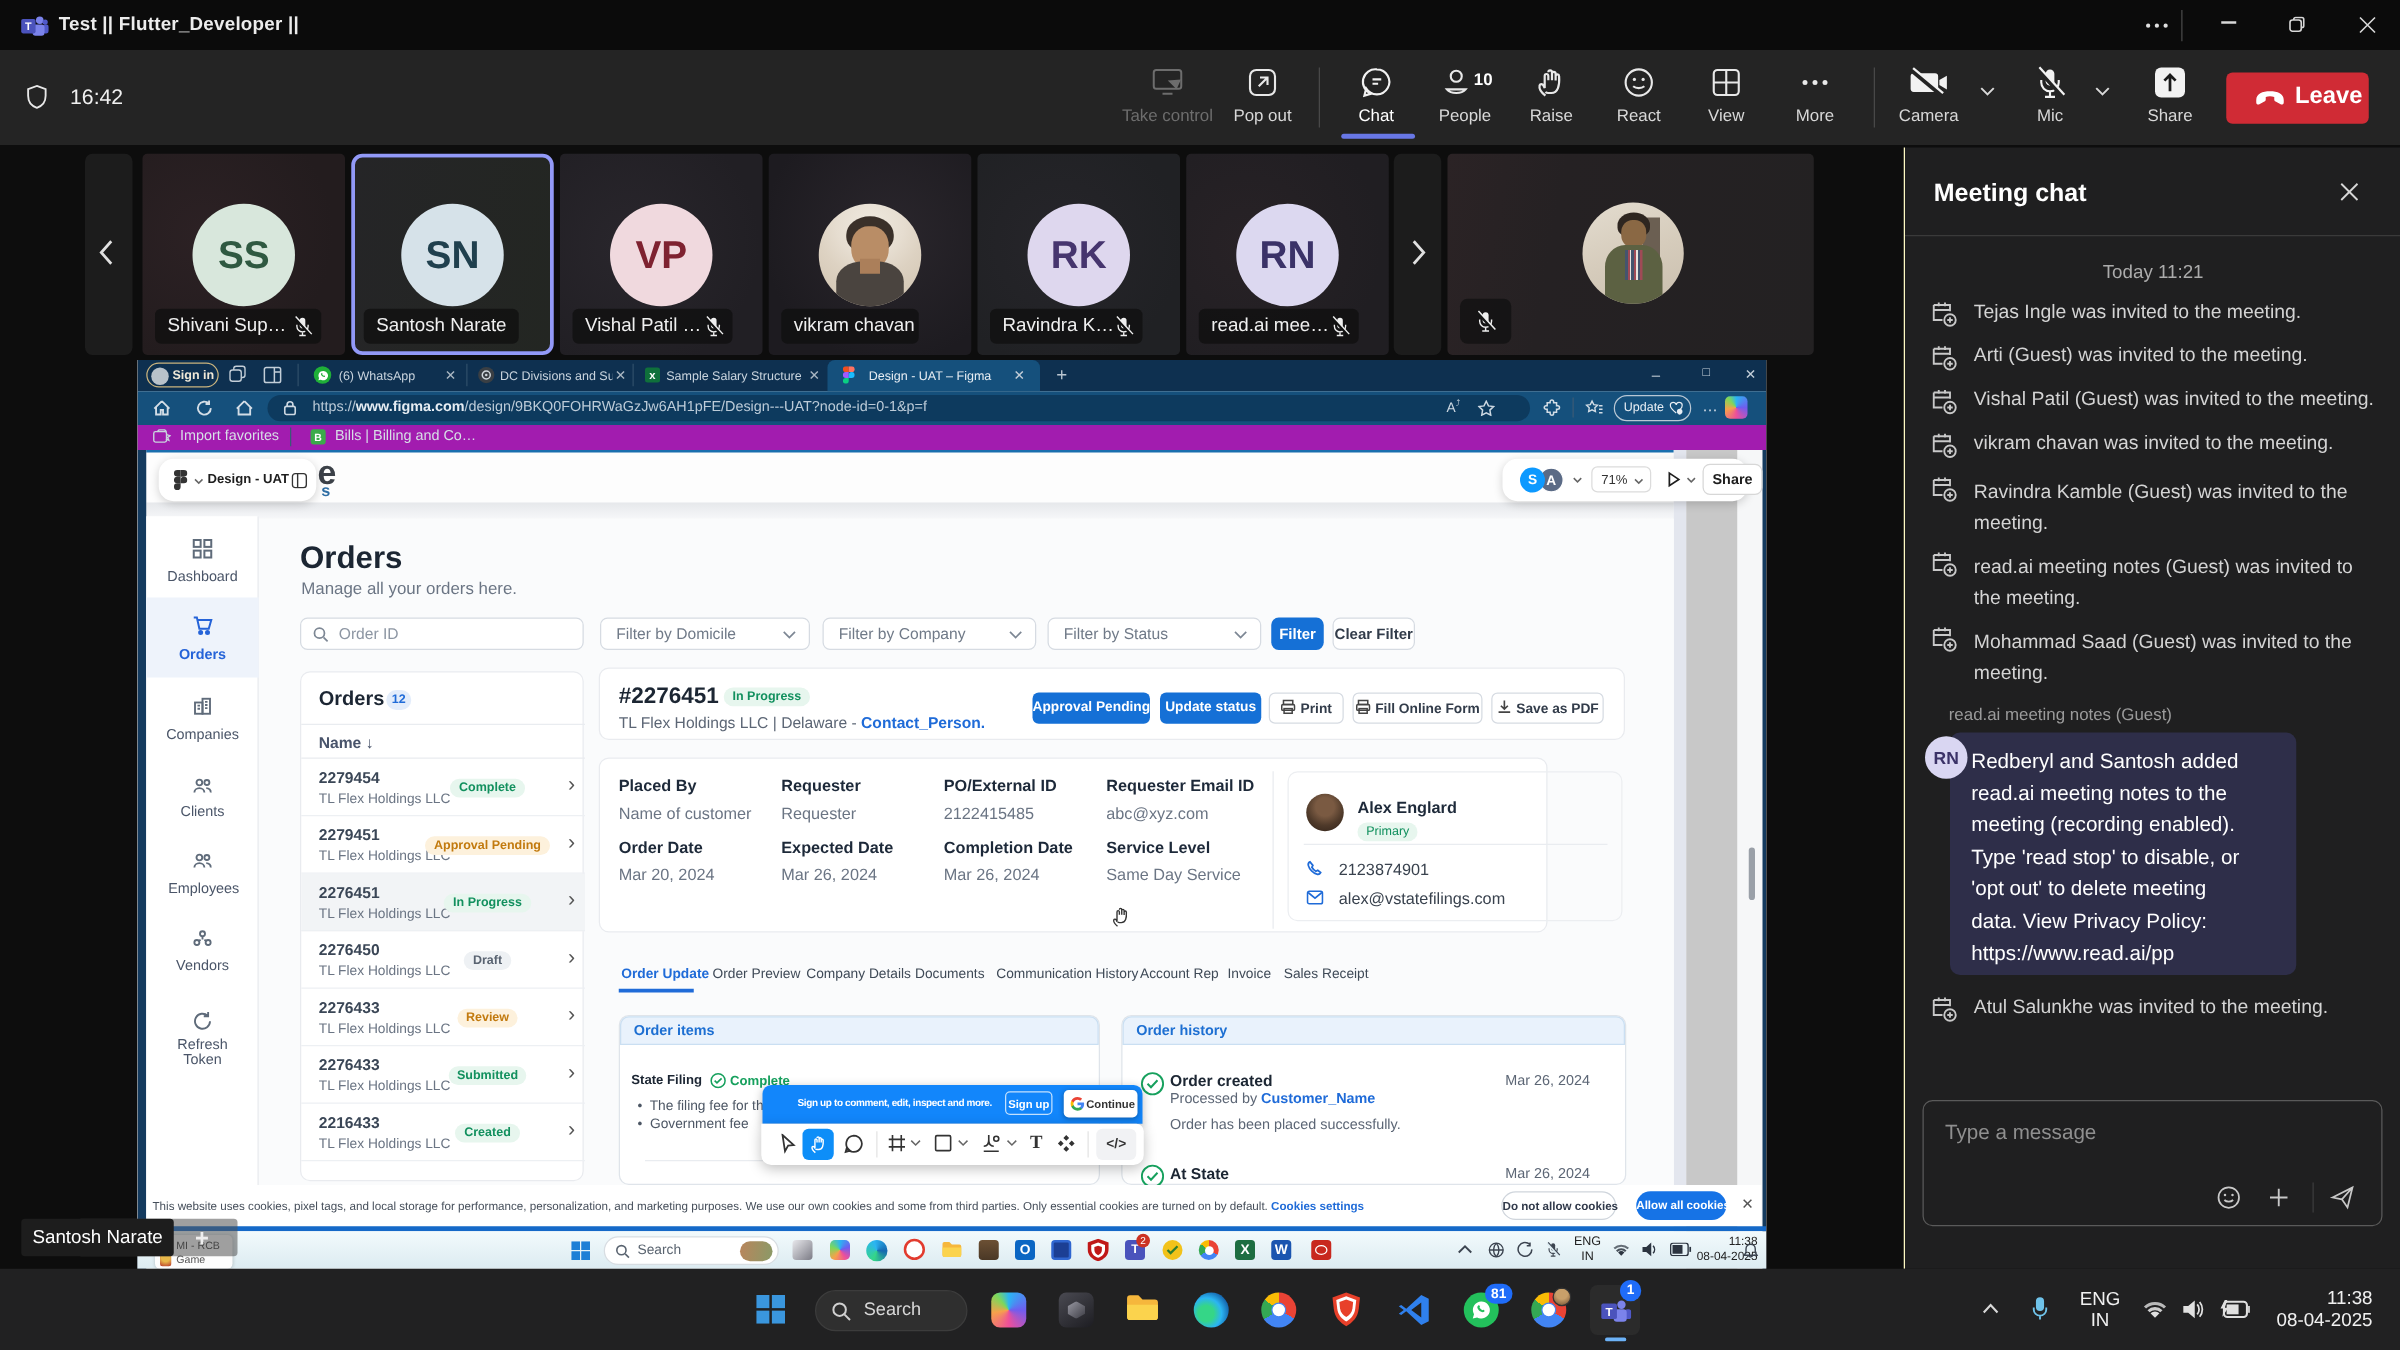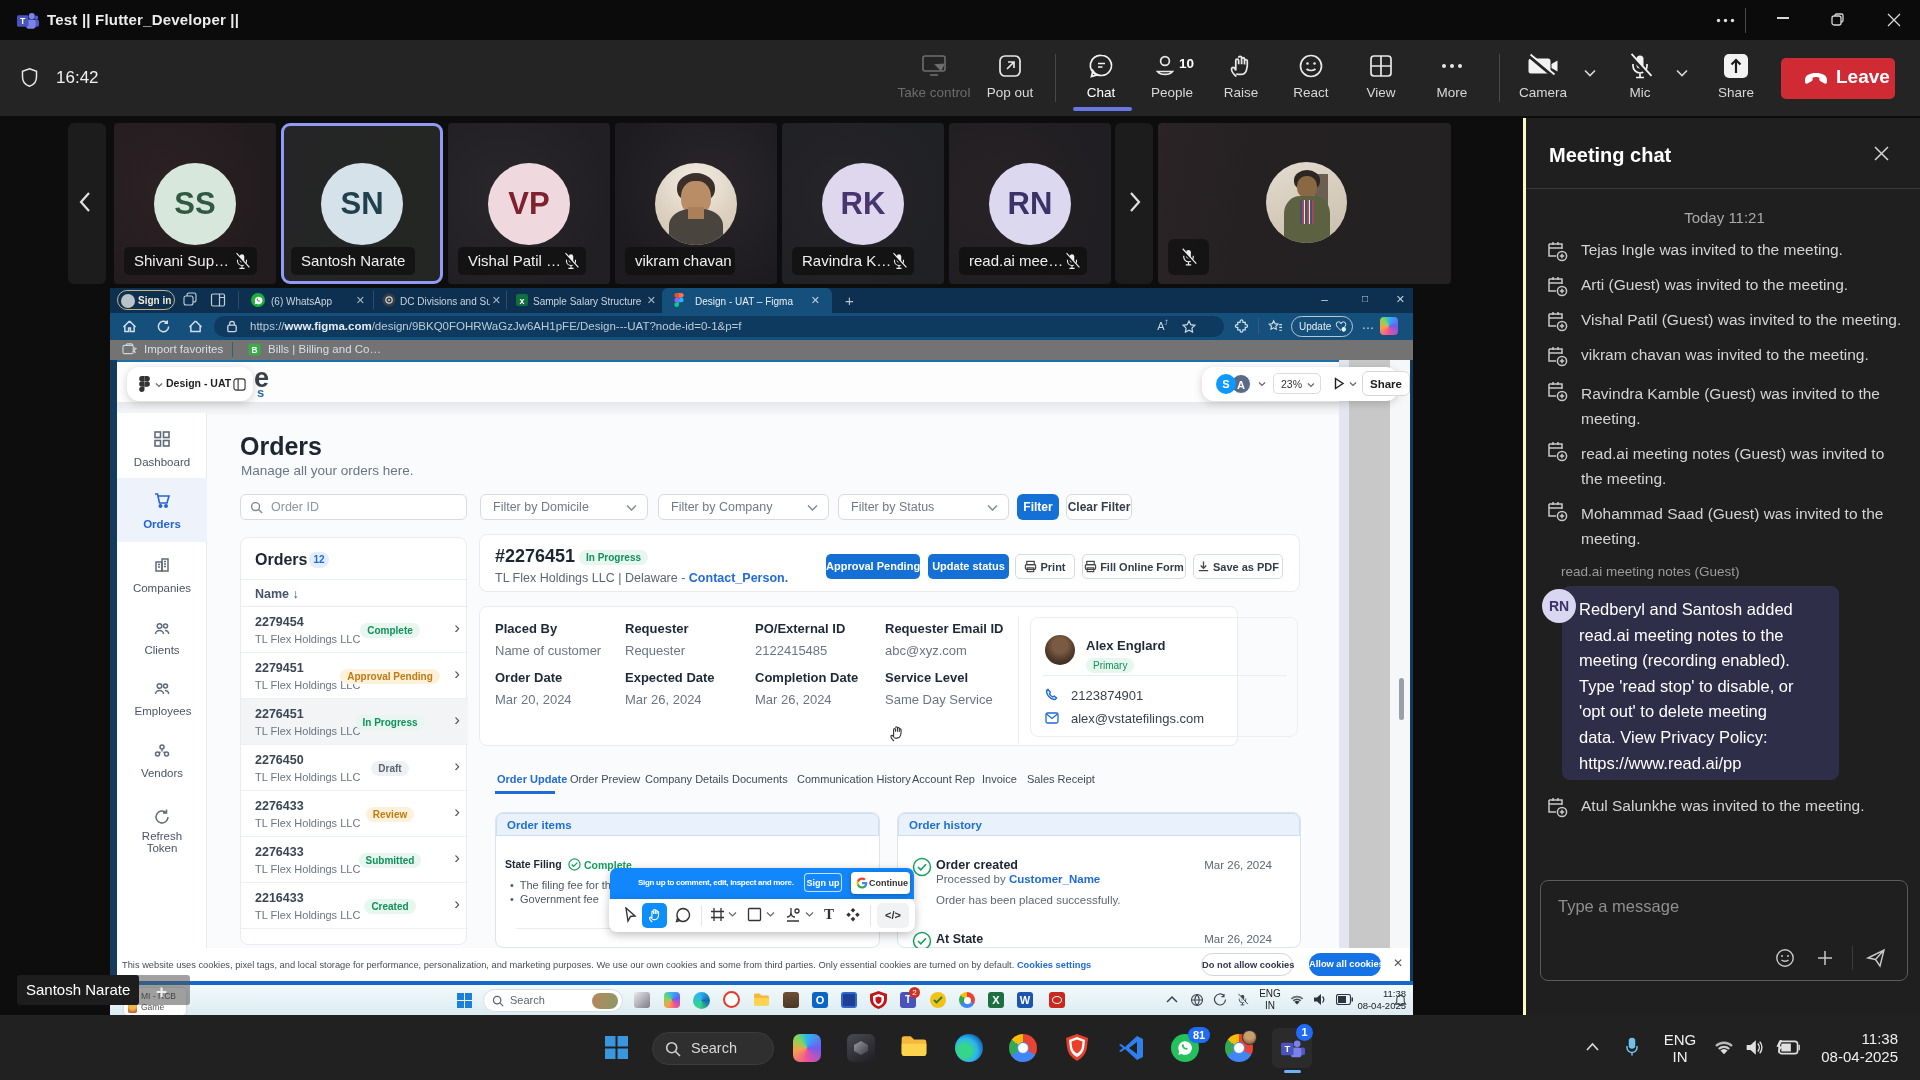--- a/index.html
+++ b/index.html
@@ -24,40 +24,40 @@
 .tile .av { position:absolute; left:50%; top:40px; margin-left:-41px; width:82px; height:82px; border-radius:50%; text-align:center; line-height:82px; font-size:31px; font-weight:bold; }
 .namepill { position:absolute; left:10px; bottom:9px; height:28px; background:rgba(15,15,15,.78); border-radius:5px; color:#f0f0f0; font-size:15px; line-height:28px; padding:0 10px; white-space:nowrap; }
 .scrollbtn { position:absolute; top:7px; width:38px; height:161px; background:#1c1c1c; border-radius:6px; color:#e8e8e8; }
 
 
 #share { position:absolute; left:110px; top:288px; width:1303px; height:727px; background:#fff; overflow:hidden; }
 
 
 #tabbar { position:absolute; left:0; top:0; width:1303px; height:25px; background:#0e3050; }
 #addrbar { position:absolute; left:0; top:25px; width:1303px; height:27px; background:#15507c; }
-#bookmarks { position:absolute; left:0; top:52px; width:1303px; height:20px; background:#737373; }
+#bookmarks { position:absolute; left:0; top:52px; width:1303px; height:20px; background:#a21caf; }
 .tab { position:absolute; top:2px; height:23px; color:#c9d4de; font-size:10px; line-height:23px; white-space:nowrap; overflow:hidden; }
 
 
 #figma { position:absolute; left:0; top:72px; width:1303px; height:655px; background:#fafbfc; }
 
 
 .card { position:absolute; background:#fff; border:1px solid #e9ebef; border-radius:8px; }
 .badge { display:inline-block; border-radius:10px; font-size:10px; padding:2px 7px; font-weight:bold; white-space:nowrap; }
 .row { position:absolute; left:0; width:227px; height:46px; border-bottom:1px solid #edf0f3; }
 .row .num { position:absolute; left:14px; top:8px; font-size:12.5px; font-weight:bold; color:#3a4656; }
 .row .co { position:absolute; left:14px; top:26px; font-size:11px; color:#6b7584; }
 .row .bdg { position:absolute; left:96px; top:13px; width:106px; text-align:center; }
 .row .chev { position:absolute; right:8px; top:11px; font-size:17px; color:#555; }
 .b-green { background:#e7f6ee; color:#12905e; }
 .b-orange { background:#fdf1dc; color:#c27a0e; }
 .b-gray { background:#eef1f4; color:#5a6472; }
 
 
-#chatpanel { position:absolute; left:1523px; top:118px; width:397px; height:897px; background:#1f1f20; border-left:3px solid #fef9c3; }
+#chatpanel { position:absolute; left:1523px; top:118px; width:397px; height:897px; background:#1f1f20; border-left:1px solid #fef9c3; }
 .sysmsg { position:absolute; left:55px; color:#d4d4d4; font-size:15.5px; }
 .sysico { position:absolute; left:19px; width:24px; height:24px; }
 
 
 #taskbar { position:absolute; left:0; top:1015px; width:1920px; height:65px; background:#212122; }
 </style>
 </head>
 <body>
 <div id="stage">
   <div id="titlebar">
@@ -443,21 +443,21 @@
             <path d="M5.5 1 v12"></path>
           </svg>
       </div>
       <div class="abs" style="left:1092px;top:7px;width:196px;height:34px;background:#fff;border-radius:12px;box-shadow:0 2px 8px rgba(0,0,0,.18);z-index:5">
         <div class="abs" style="left:14px;top:7px;width:20px;height:20px;border-radius:50%;background:#0d99ff;color:#fff;font-size:11px;text-align:center;line-height:20px;font-weight:bold;z-index:2">S</div>
         <div class="abs" style="left:29px;top:7px;width:20px;height:20px;border-radius:50%;background:#5b6b86;color:#fff;font-size:11px;text-align:center;line-height:20px;font-weight:bold;border:1.5px solid #fff">A</div>
         <svg class="abs" style="left:56px;top:14px" width="8" height="6" viewBox="0 0 8 6" fill="none" stroke="#666" stroke-width="1.2">
             <path d="M1 1.5 l3 3 l3 -3"></path>
           </svg>
         <div class="abs" style="left:71px;top:6px;width:48px;height:21px;border:1px solid #dcdcdc;border-radius:5px">
-          <div class="abs" style="left:7px;top:4px;font-size:10.5px;color:#333">23%</div>
+          <div class="abs" style="left:7px;top:4px;font-size:10.5px;color:#333">71%</div>
           <svg class="abs" style="right:5px;top:8px" width="8" height="6" viewBox="0 0 8 6" fill="none" stroke="#666" stroke-width="1.2">
               <path d="M1 1.5 l3 3 l3 -3"></path>
             </svg>
         </div>
         <svg class="abs" style="left:131px;top:10px" width="12" height="13" viewBox="0 0 12 13" fill="none" stroke="#1e1e1e" stroke-width="1.4">
             <path d="M2.5 1.5 L10 6.5 L2.5 11.5 Z"></path>
           </svg>
         <svg class="abs" style="left:147px;top:14px" width="8" height="6" viewBox="0 0 8 6" fill="none" stroke="#666" stroke-width="1.2">
             <path d="M1 1.5 l3 3 l3 -3"></path>
           </svg>

